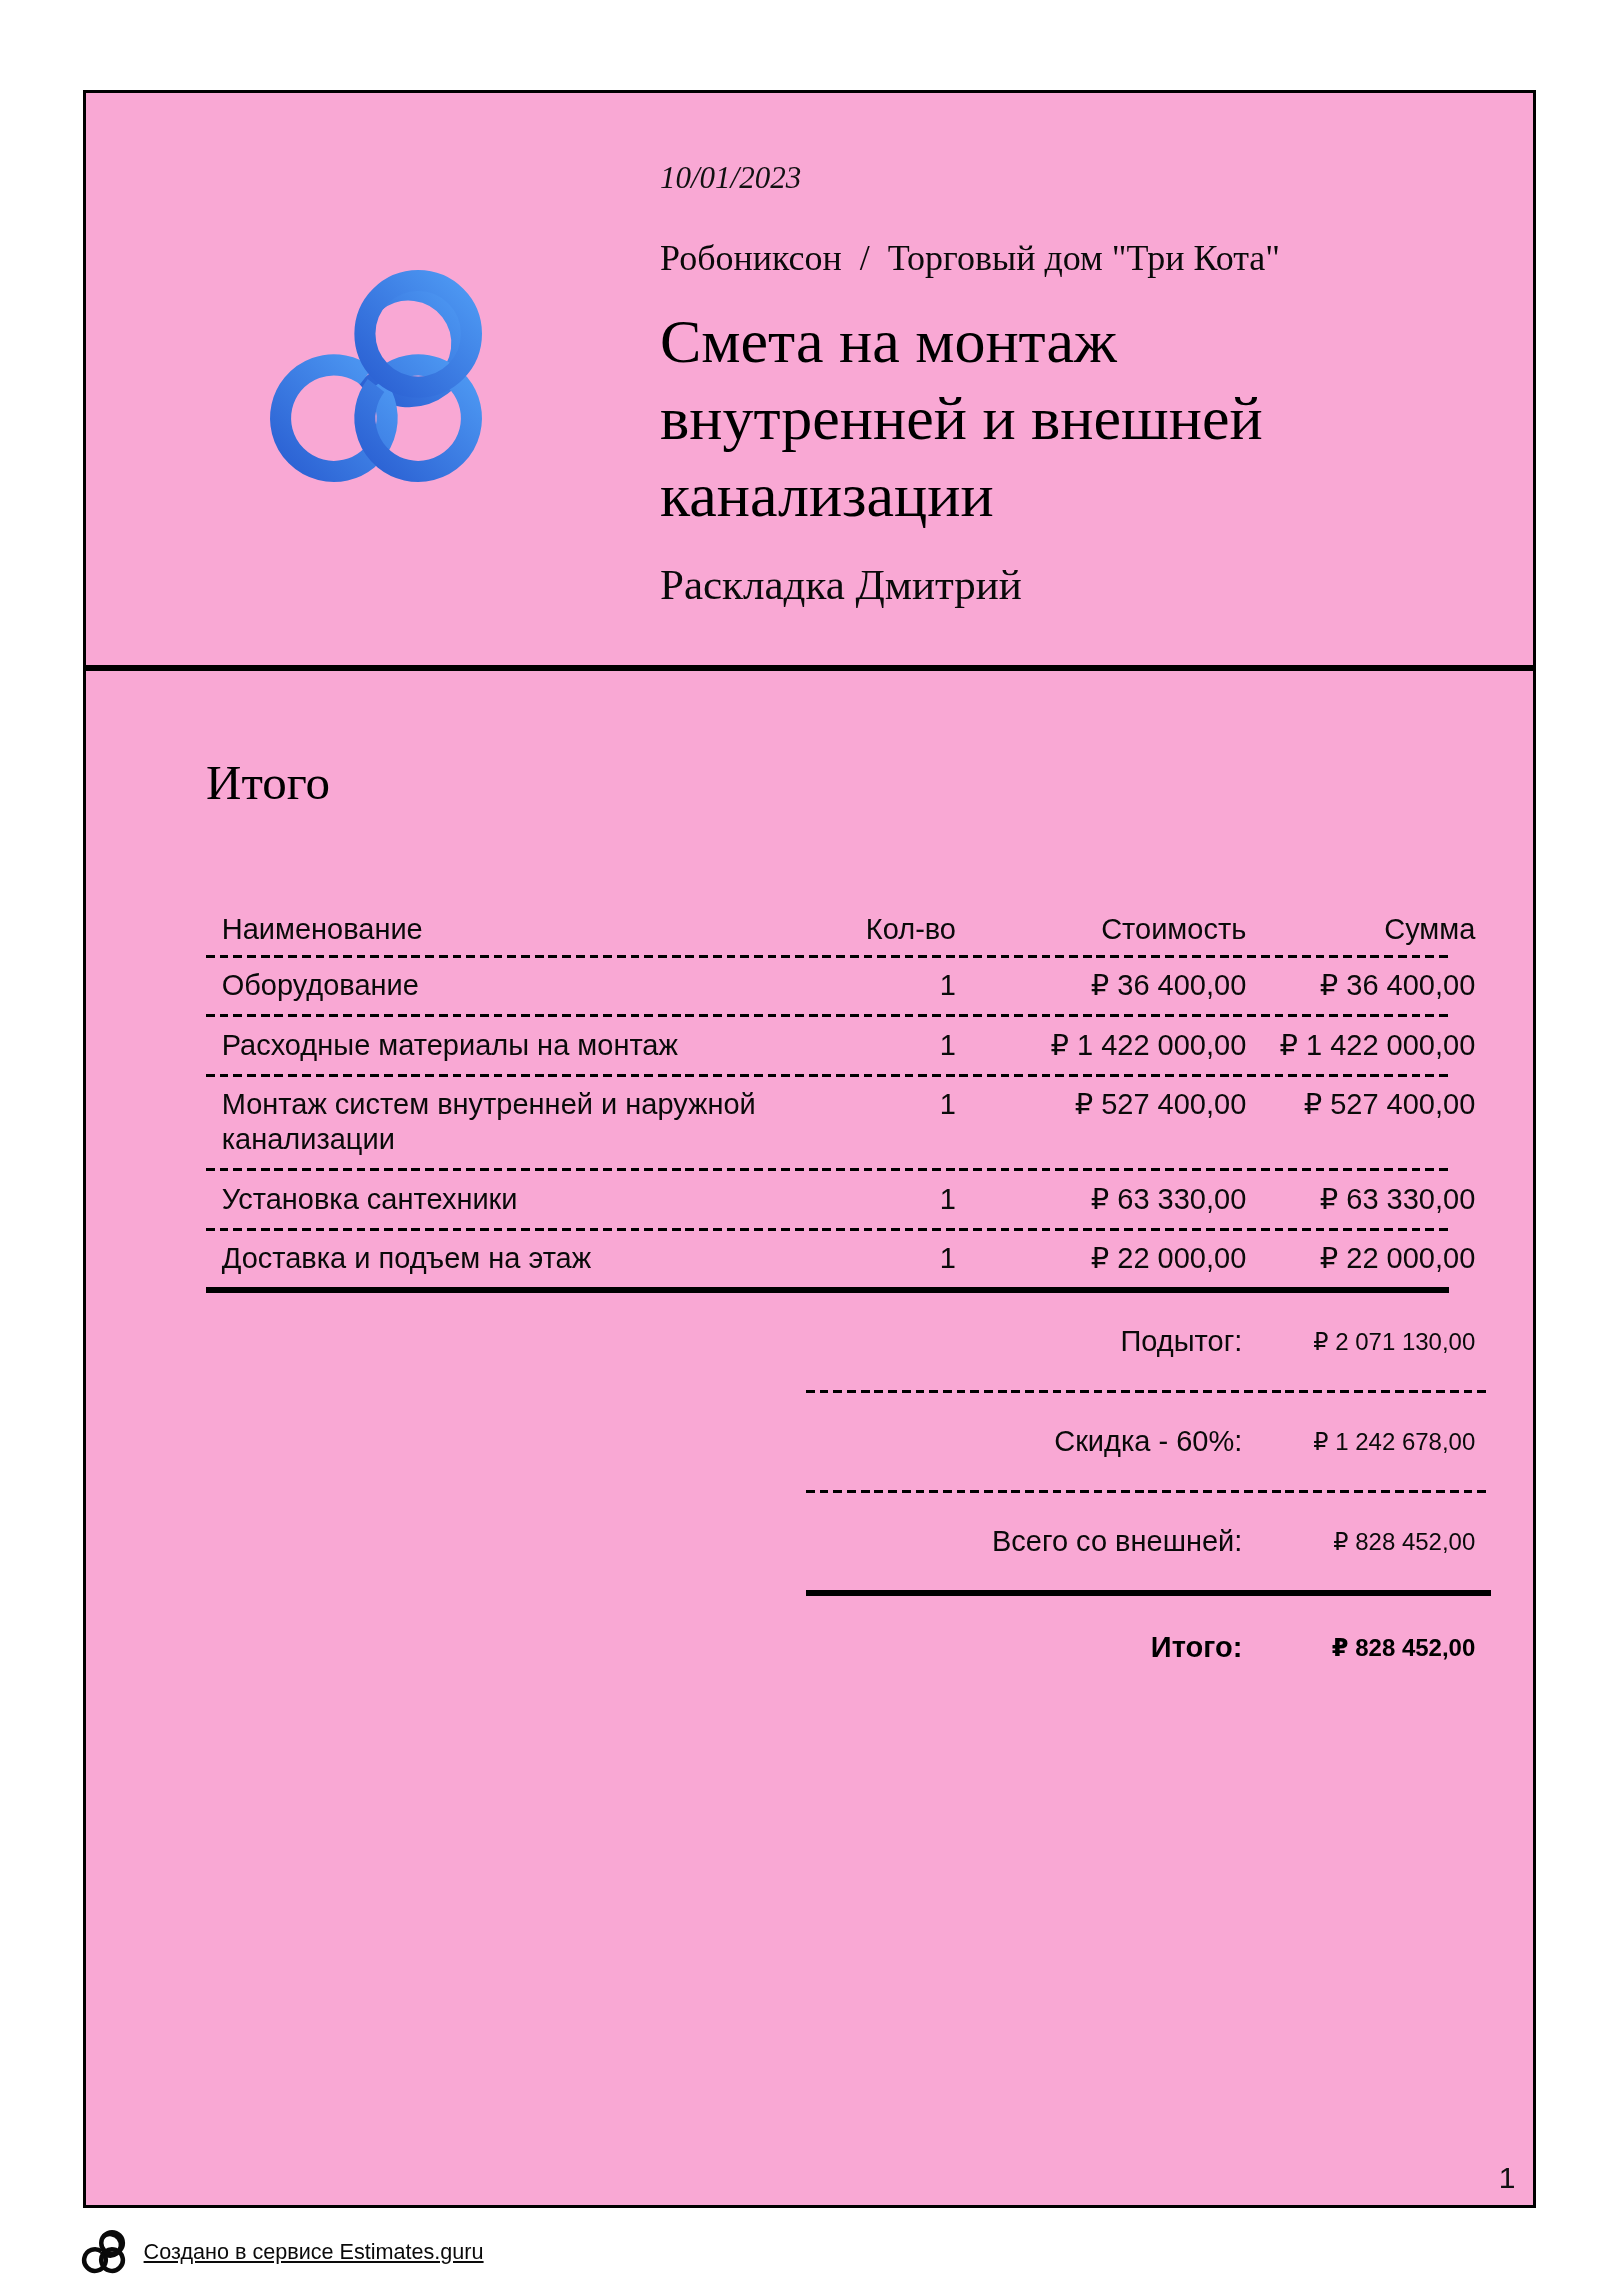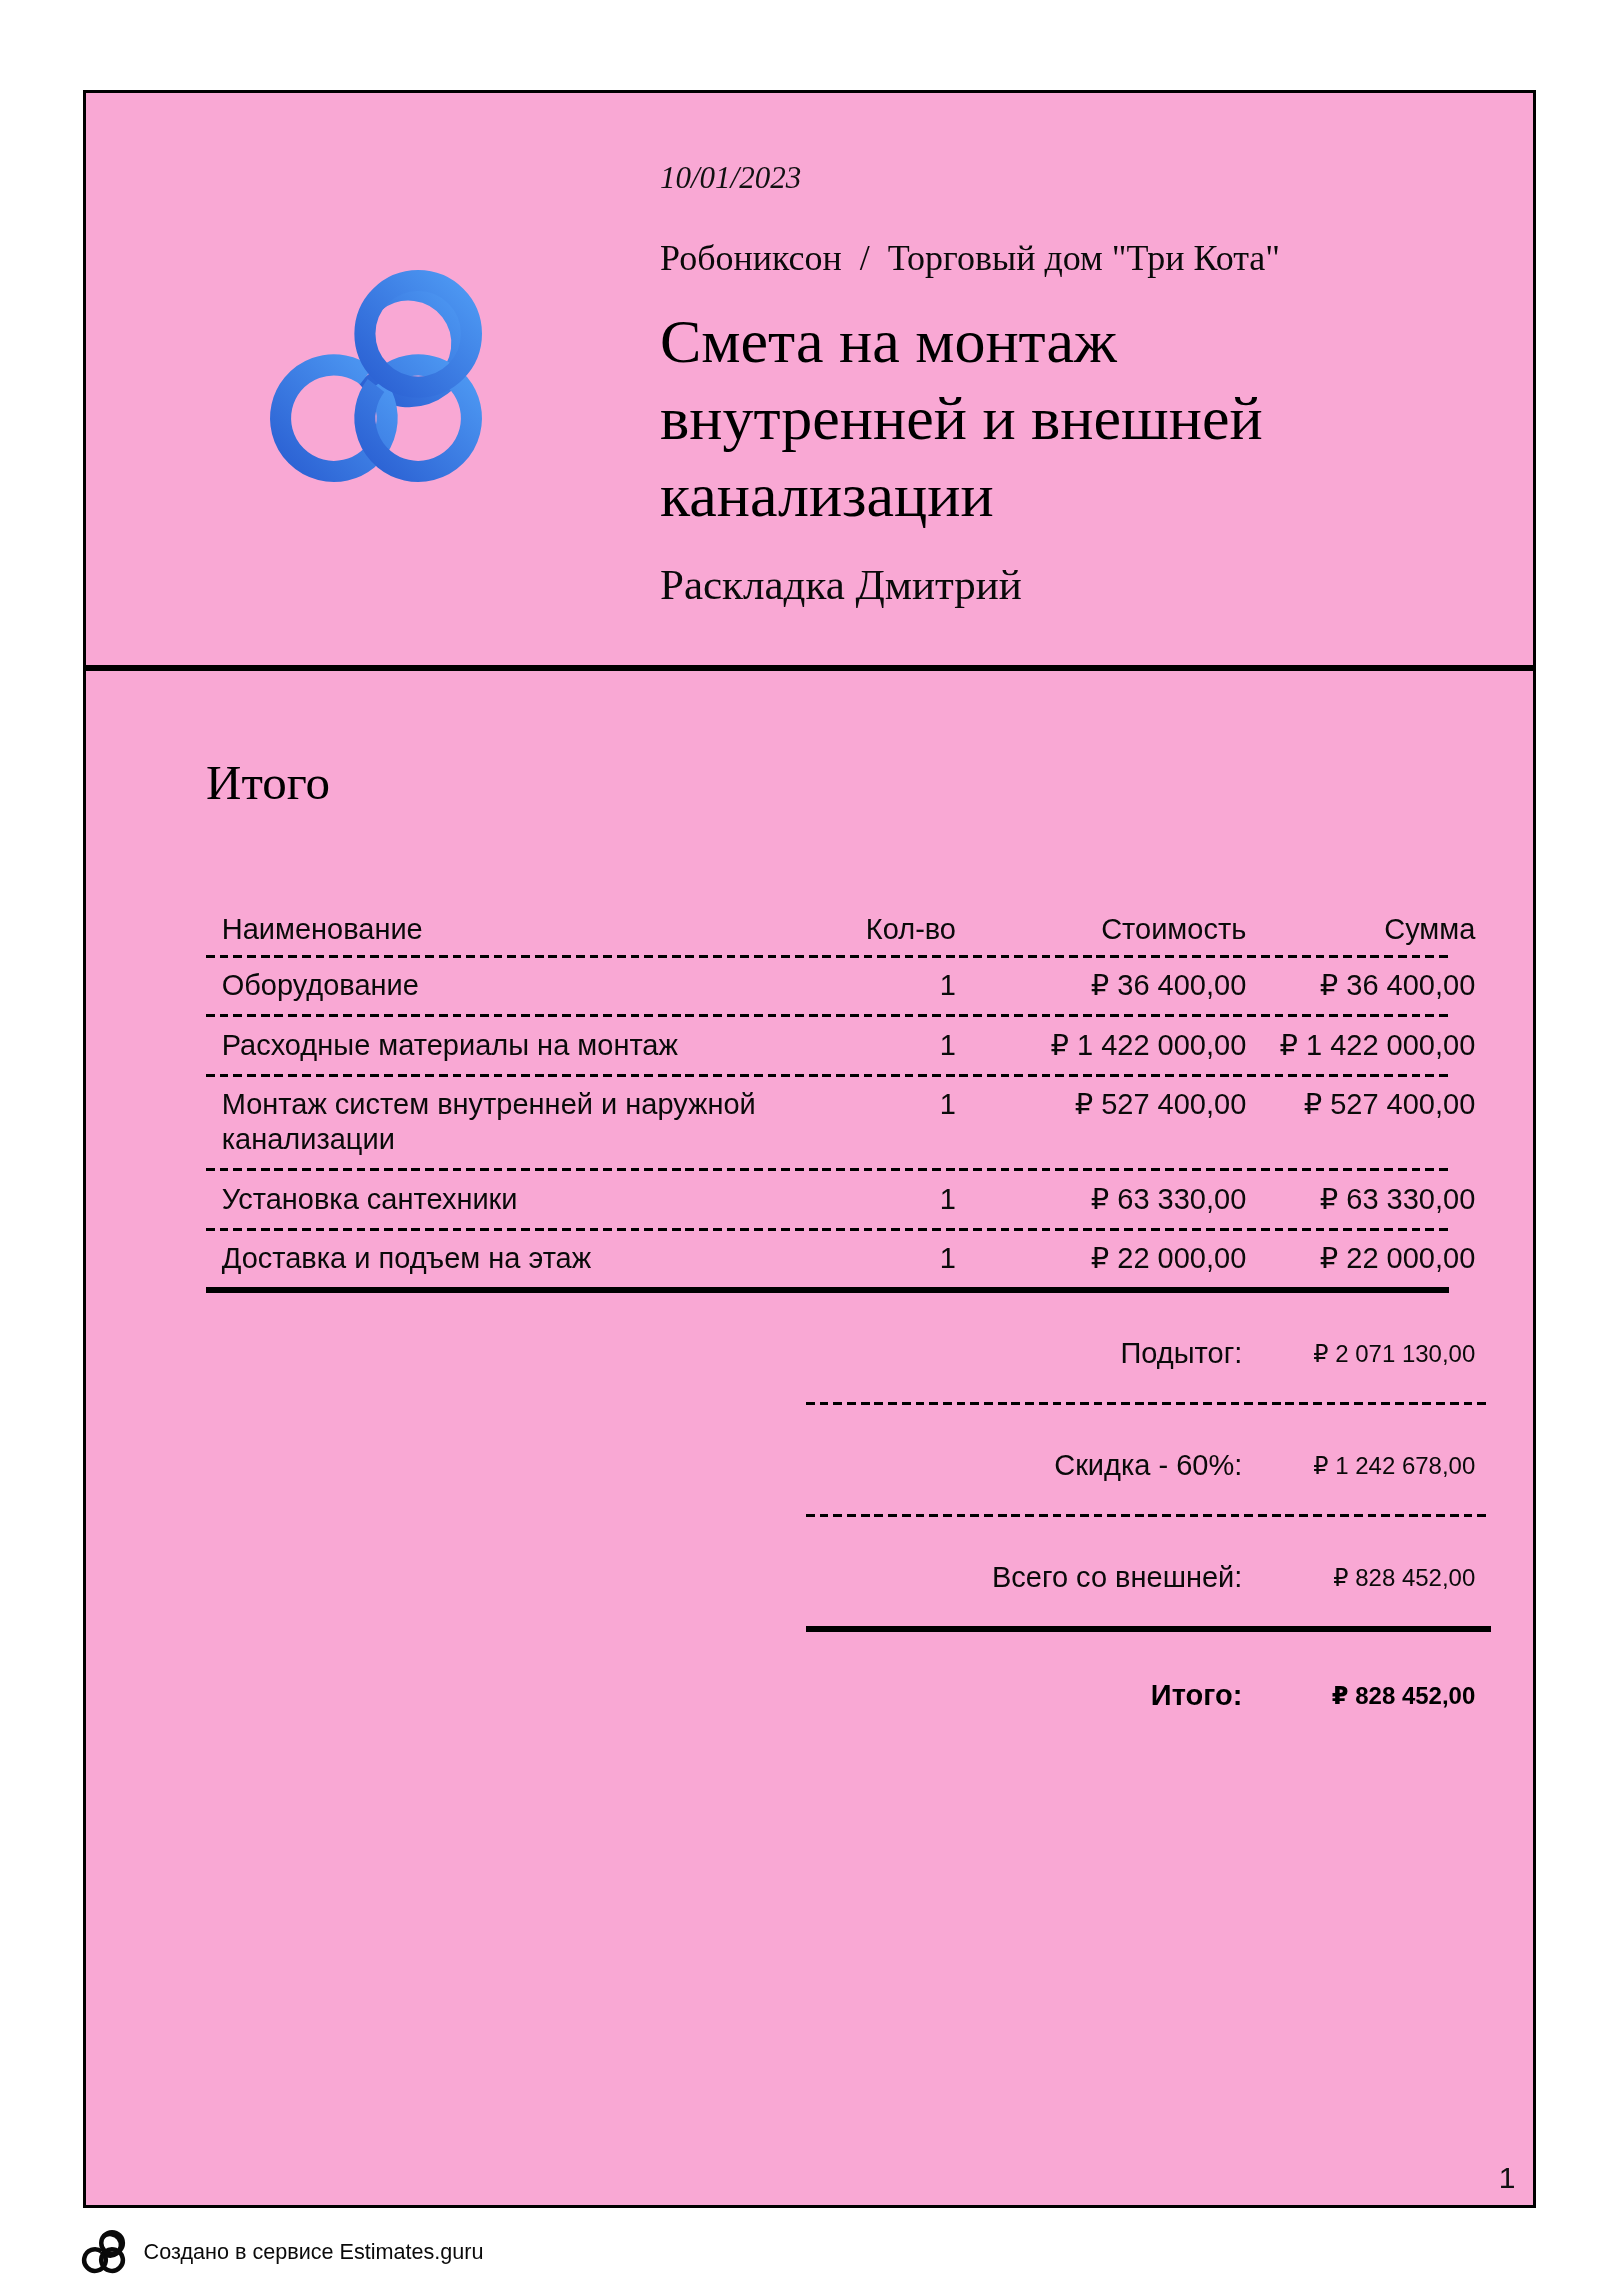--- a/index.html
+++ b/index.html
@@ -32,32 +32,32 @@
   .data-row{padding:10.8px 0 10.8px 0;}
   .c.name{padding-left:15.7px;text-align:left;}
   .c.qty{padding-left:12.7px;text-align:right;}
   .c.price{padding-right:13.7px;text-align:right;}
   .c.sum{padding-right:15.7px;text-align:right;}
   .dash{height:2.9px;background:repeating-linear-gradient(90deg,#000 0 8.8px,rgba(0,0,0,0) 8.8px 13.7px);}
   .table-end{height:5.9px;background:#000;}
 
   
   .totals{margin-left:600px;width:685px;}
-  .total-row{display:grid;grid-template-columns:450px 235px;padding:32px 0;margin-top:12px;}
+  .total-row{display:grid;grid-template-columns:450px 235px;padding:32px 0;}
   .total-row .lbl{font-size:29px;line-height:33px;text-align:right;padding-right:13.7px;color:#0a0a0a;}
   .total-row .val{font-size:24px;line-height:33px;text-align:right;padding-right:15.7px;color:#0a0a0a;}
   .total-row.grand{padding-top:35px;}
   .total-row.grand .lbl,.total-row.grand .val{font-weight:bold;color:#000;}
   .solid-sep{height:5.9px;background:#000;}
 
   
   .page-number{position:absolute;right:17.6px;bottom:9.8px;font-size:30px;color:#111;}
   .footer{position:absolute;left:81px;top:2229px;display:flex;align-items:center;gap:17.6px;}
   .footer-logo{width:45px;height:45px;}
-  .footer-text{font-size:21.6px;color:#0a0a0a;}
+  .footer-text{font-size:21.6px;color:#0a0a0a;text-decoration:underline;}
 </style>
 </head>
 <body>
 
 <div class="page">
 
   <div class="doc-box">
 
     <div class="header-sec">
 

